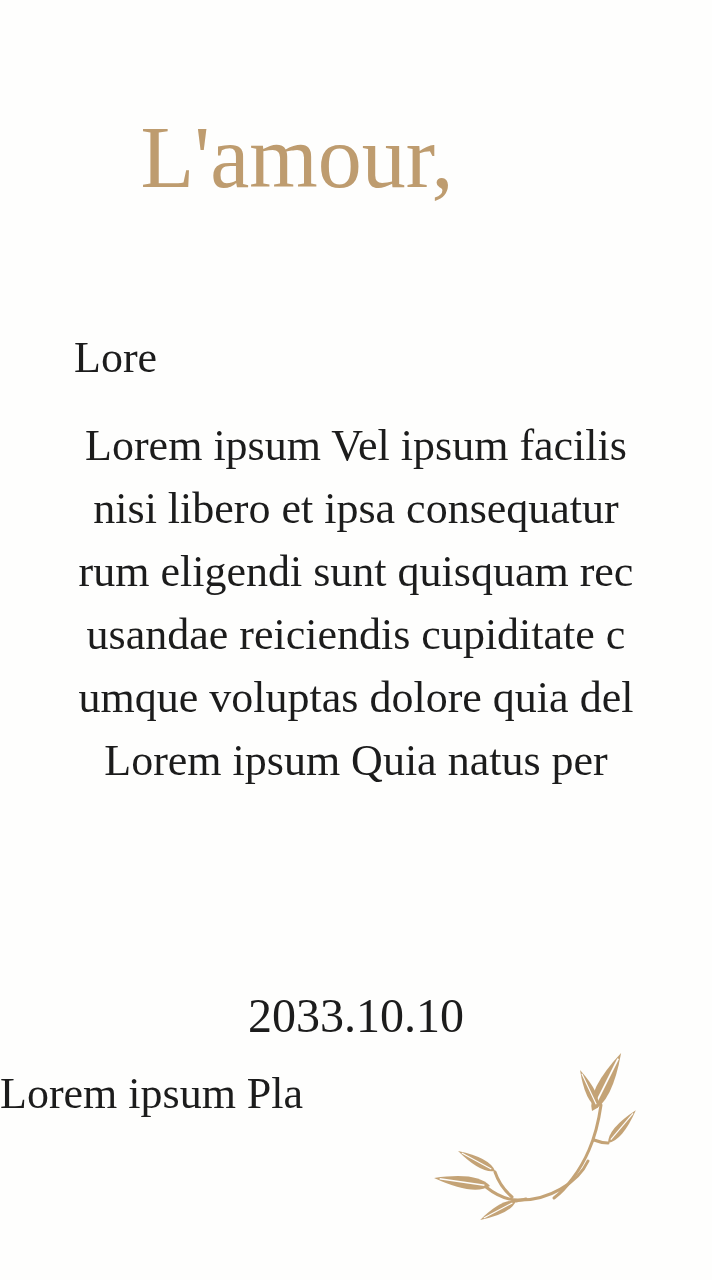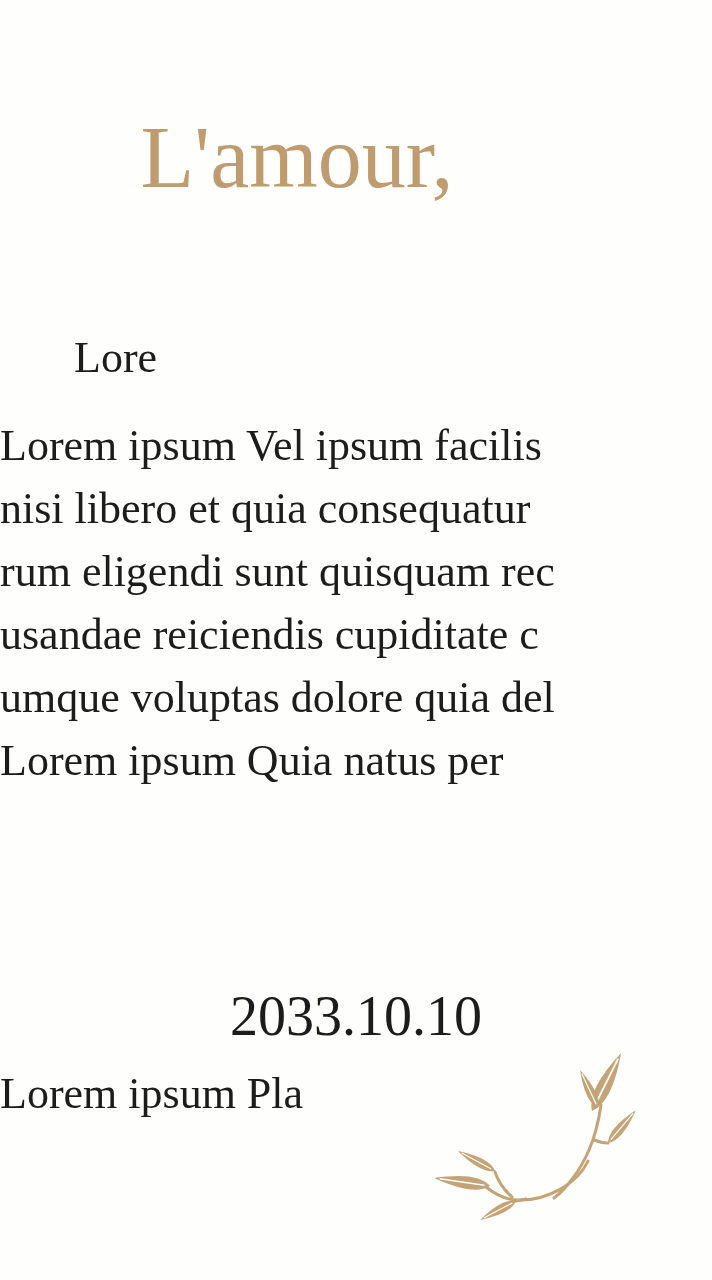--- a/index.html
+++ b/index.html
@@ -31,29 +31,29 @@
   }
   .lore-heading{
     position:absolute;
     left:74px; top:333px;
     font-size:44px;
     line-height:50px;
   }
   .body-text{
     position:absolute;
     left:0; right:0; top:414px;
-    text-align:left;
+    text-align:center;
     font-size:44px;
     line-height:63px;
   }
   .date-line{
     position:absolute;
     left:0; right:0; top:994px;
     text-align:center;
-    font-size:56px;
+    font-size:48px;
     line-height:44px;
   }
   .subtitle-line{
     position:absolute;
     left:0; right:0; top:1072px;
     text-align:left;
     font-size:44px;
     line-height:44px;
   }
   .branch{
@@ -76,21 +76,21 @@
 <div class="canvas">
 
   <div class="title">
     <div>L'amour,</div>
   </div>
 
   <div class="lore-heading">Lore</div>
 
   <div class="body-text">
     <div>Lorem ipsum Vel ipsum facilis</div>
-    <div>nisi libero et quia consequatur</div>
+    <div>nisi libero et ipsa consequatur</div>
     <div>rum eligendi sunt quisquam rec</div>
     <div>usandae reiciendis cupiditate c</div>
     <div>umque voluptas dolore quia del</div>
     <div>Lorem ipsum Quia natus per</div>
   </div>
 
   <div class="date-line">2033.10.10</div>
 
   <div class="subtitle-line">Lorem ipsum Pla</div>
 

